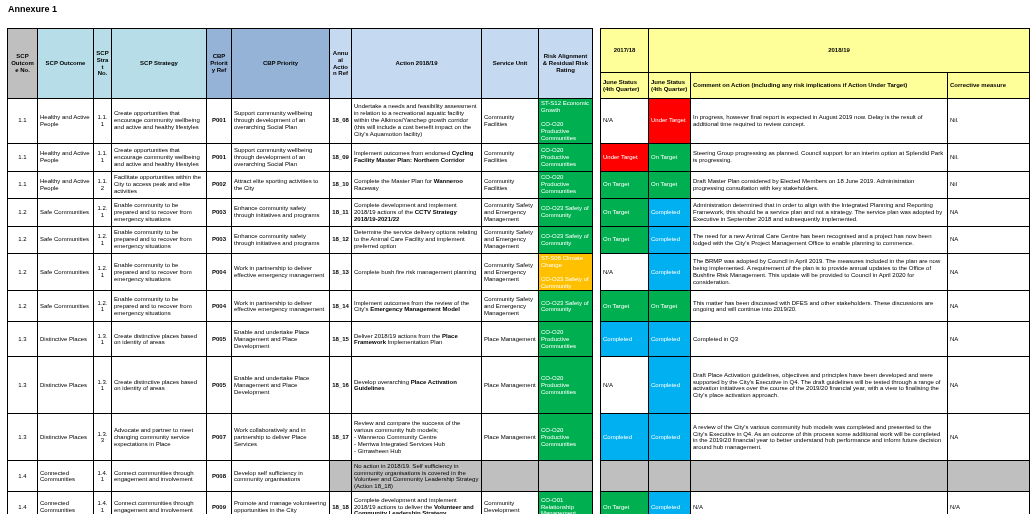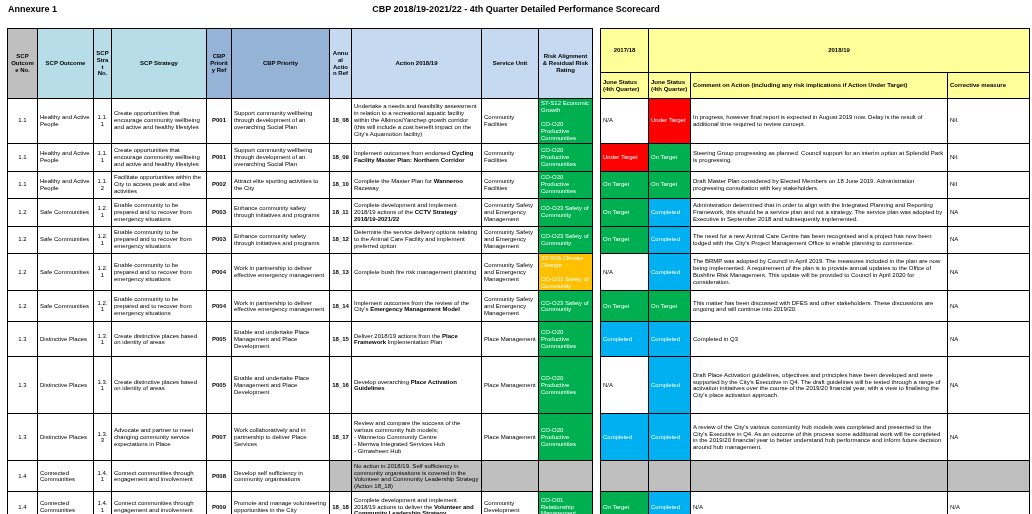--- a/index.html
+++ b/index.html
@@ -20,21 +20,20 @@
   .c{text-align:center;}
   .b{font-weight:bold;}
   .pre{white-space:pre-line;}
   .risk{color:#fff;white-space:pre-line;}
 </style>
 </head>
 <body>
 
 <div class="titlebar">
   <span class="annexure">Annexure 1</span>
-  <span class="center-title">CBP 2018/19-2021/22 - 4th Quarter Detailed Performance Scorecard</span>
 </div>
 
 <table>
   <colgroup>
     <col style="width:30px">
       <col style="width:56px">
       <col style="width:18px">
       <col style="width:95px">
     <col style="width:25px">
       <col style="width:98px">

